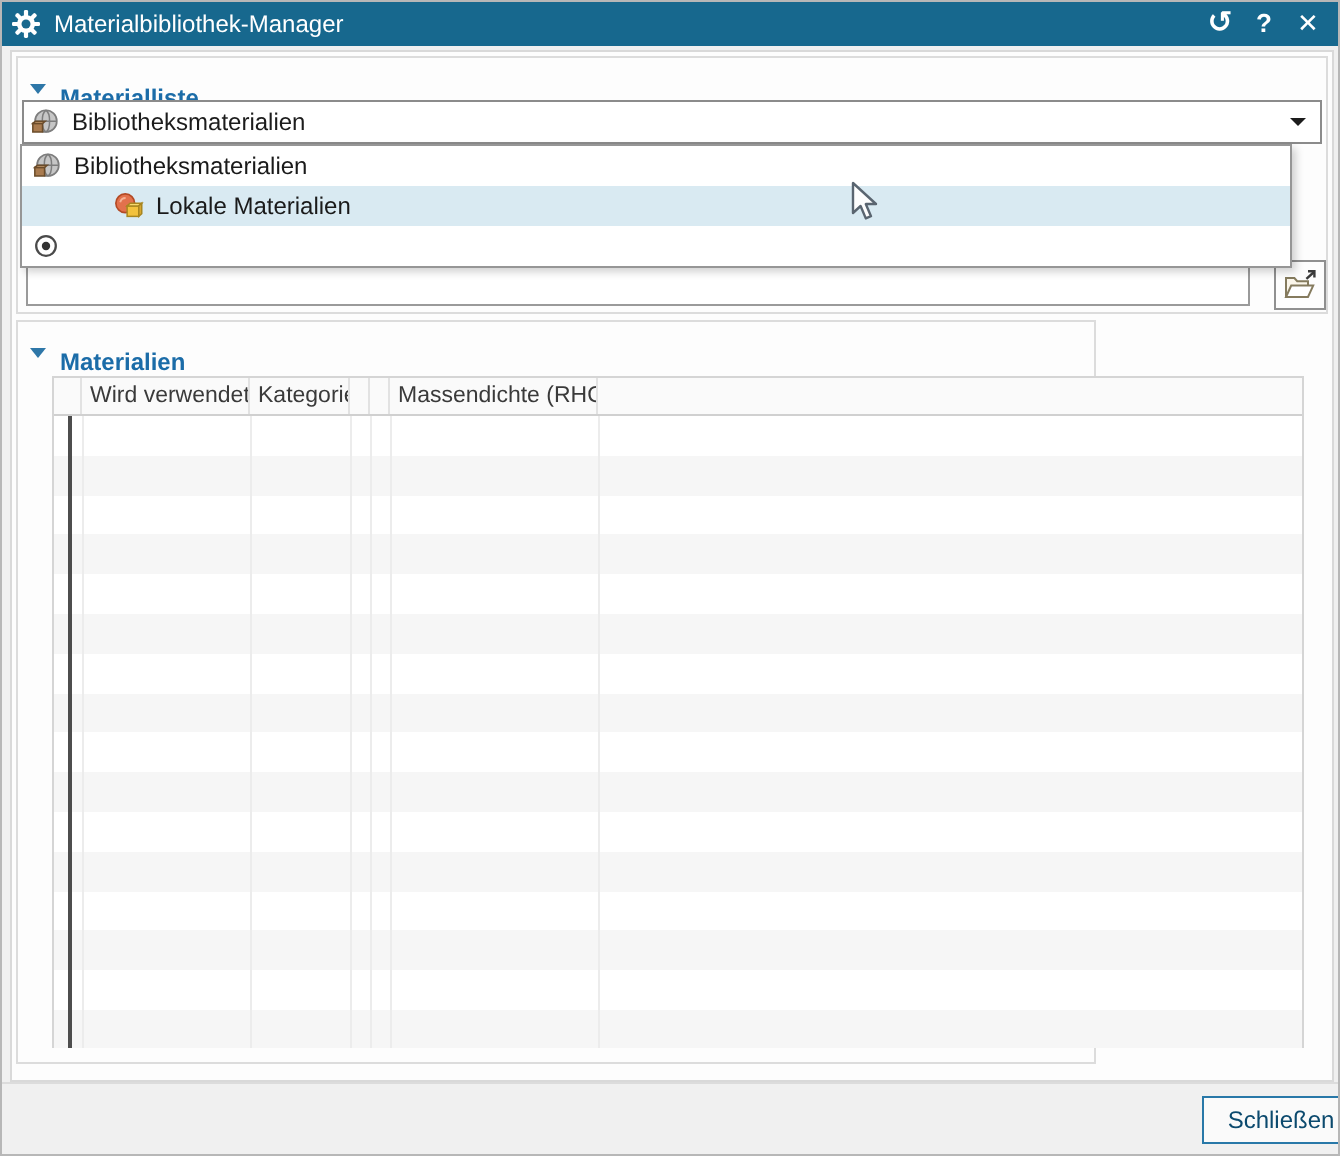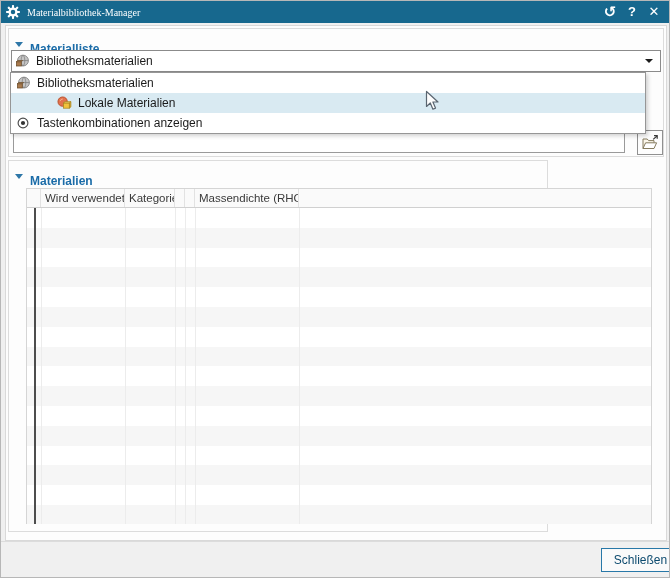--- a/index.html
+++ b/index.html
@@ -1,21 +1,21 @@
 <!DOCTYPE html>
 <html><head>
 <meta charset="utf-8">
 <style>
   html,body{margin:0;padding:0;background:#e8e8e8;font-family:"Liberation Sans","DejaVu Sans",sans-serif;}
   .dialog{position:relative;width:670px;height:578px;background:#f0f0f0;border:1px solid #b7b7b7;box-sizing:border-box;overflow:hidden;}
 
   
   .titlebar{position:absolute;left:0;top:0;width:100%;height:22px;background:#17688e;display:flex;align-items:center;}
   .titlebar .gear{margin-left:5px;display:flex;align-items:center;}
-  .titlebar .title{color:#ffffff;font-size:10px;margin-left:7px;flex:1;white-space:nowrap;font-family:Liberation Serif, serif;}
+  .titlebar .title{color:#ffffff;font-size:12px;margin-left:7px;flex:1;white-space:nowrap;}
   .tb-btn{color:#ffffff;font-size:13px;font-weight:bold;width:22px;text-align:center;cursor:default;line-height:22px;}
   .tb-btn.reset{font-size:15px;}
 
   
   .content{position:absolute;left:4px;top:24px;width:662px;height:516px;background:#fdfdfd;border:1px solid #d9d9d9;box-sizing:border-box;}
 
   .group{position:absolute;background:#fdfdfd;border:1px solid #dcdcdc;box-sizing:border-box;}
   .group1{left:7px;top:27px;width:656px;height:129px;}
   .group2{left:7px;top:159px;width:540px;height:372px;}
   .group-header{position:absolute;left:6px;top:13px;display:flex;gap:7px;height:16px;cursor:default;}
@@ -138,21 +138,20 @@
       </span>
       <span class="pi-label">Lokale Materialien</span>
     </div>
     <div class="popup-item">
       <span class="pi-icon">
         <svg width="14" height="14" viewBox="0 0 16 16">
           <circle cx="8" cy="8" r="5.6" fill="none" stroke="#4a4a4a" stroke-width="1.3"></circle>
           <circle cx="8" cy="8" r="2.4" fill="#333333"></circle>
         </svg>
       </span>
-      <span class="pi-label">Tastenkombinationen anzeigen</span>
     </div>
   </div>
 
   <div class="group group2">
     <div class="group-header">
       <span class="tri"></span>
       <span class="group-label">Materialien</span>
     </div>
 
     <div class="table">

